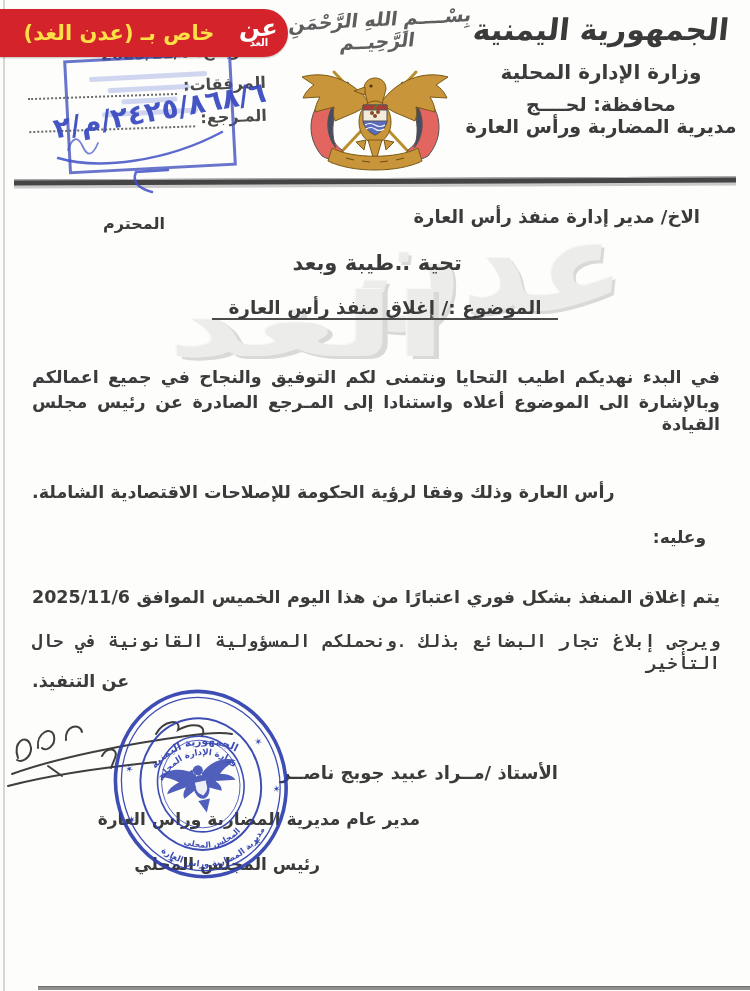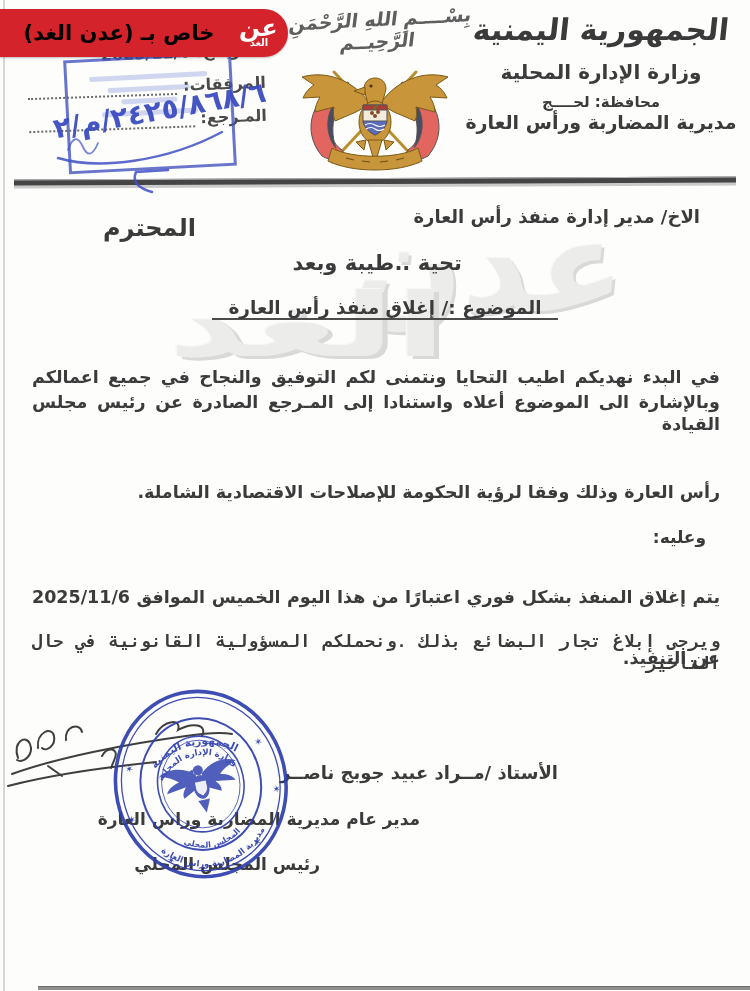--- a/index.html
+++ b/index.html
@@ -1,41 +1,41 @@
 <!DOCTYPE html>
 <html lang="ar"><head>
 <meta charset="utf-8">
 <style>
   html,body{margin:0;padding:0;background:#ffffff;}
   #page{position:relative;width:750px;height:991px;background:#fdfdfc;overflow:hidden;
         font-family:"DejaVu Sans",sans-serif;}
   .abs{position:absolute;}
   .ar{direction:rtl;font-weight:bold;color:#3b3b3b;font-family:"DejaVu Sans",sans-serif;}
   .jline{width:688px;text-align:justify;text-align-last:justify;font-size:17.5px;line-height:1.25;z-index:2;}
-  .rline{width:688px;text-align:right;font-size:17.5px;z-index:2;}
+  .rline{width:688px;text-align:left;font-size:17.5px;z-index:2;}
   
   .edge-left{left:3px;top:0;width:2px;height:991px;background:#d6d6d4;z-index:0;}
   .divider{left:14px;top:178px;width:722px;height:5px;background:#454545;border-top:1px solid #b5b5b5;
            box-shadow:0 3px 0 rgba(160,160,160,.55);transform:rotate(-.25deg);z-index:2;}
   .bottom-line{left:38px;bottom:1px;width:712px;height:3px;background:#8f8f8c;border-top:1px solid #6e6e6c;z-index:2;}
   
   .banner{left:0;top:9px;width:288px;height:48px;background:#d4232a;border-radius:0 24px 24px 0;
           display:flex;flex-direction:row-reverse;align-items:center;gap:8px;padding:0 10px 0 6px;
           box-sizing:border-box;z-index:6;box-shadow:0 1px 2px rgba(0,0,0,.25);}
   .banner-logo{display:flex;flex-direction:column;align-items:center;line-height:.8;color:#fff;}
   .banner-logo .big{font-size:24px;font-weight:bold;transform:skewX(-8deg);}
   .banner-logo .small{font-size:10px;font-weight:bold;}
-  .banner-label{color:#000000;font-size:21px;font-weight:bold;direction:rtl;white-space:nowrap;flex:1;text-align:center;}
+  .banner-label{color:#fde047;font-size:21px;font-weight:bold;direction:rtl;white-space:nowrap;flex:1;text-align:center;}
   
   .bismillah{left:286px;top:8px;width:186px;font-size:19px;color:#4d4d4d;text-align:center;
              transform:rotate(-3deg) skewX(-10deg);opacity:.9;z-index:2;}
   .hdr-right{right:6px;top:12px;width:286px;text-align:center;z-index:2;}
   .republic{font-size:30px;transform:skewX(-6deg);letter-spacing:1px;color:#3a3a3a;}
   .ministry{font-size:20px;margin-top:13px;}
-  .governorate{font-size:15px;margin-top:9px;}
+  .governorate{font-size:19px;margin-top:9px;}
   .directorate{font-size:19px;margin-top:0;}
   .hdr-left{left:28px;top:44px;width:238px;transform:rotate(-2deg);z-index:2;font-size:16px;color:#4a4a4a;}
   .hdr-row{display:flex;direction:rtl;align-items:flex-end;gap:6px;margin-bottom:14px;}
   .dotfill{flex:1;border-bottom:2px dotted #6a6a6a;height:14px;}
   .dateval{direction:ltr;font-weight:bold;color:#4a4a4a;}
   
   .bluebox{left:66px;top:56px;width:168px;height:114px;border:3px solid rgba(66,82,190,.8);
            transform:rotate(-3deg);z-index:3;box-sizing:border-box;padding:8px 12px;}
   .bluebox .faint{height:5px;background:rgba(90,110,205,.28);filter:blur(.7px);margin:7px auto;width:75%;border-radius:2px;}
   .blue-hand{left:52px;top:94px;font-size:28px;color:#3d4dc2;transform:rotate(-10deg);z-index:4;
@@ -43,21 +43,21 @@
   .blue-flourish{left:54px;top:116px;z-index:4;}
   .blue-hook{left:128px;top:166px;z-index:4;}
   
   .emblem{left:284px;top:50px;width:182px;height:128px;z-index:2;}
   
   .wm{color:#ececea;z-index:1;font-weight:bold;text-shadow:3px 3px 0 #d9d9d7,-1px -1px 0 #f7f7f5;}
   .wm1{left:356px;top:192px;font-size:128px;transform:skewX(-6deg);}
   .wm2{left:168px;top:274px;font-size:88px;transform:scaleX(1.7);transform-origin:left;}
   
   .to-line{right:50px;top:206px;font-size:18px;z-index:2;}
-  .honorific{left:103px;top:214px;font-size:24px;z-index:2;}
+  .honorific{left:103px;top:214px;font-size:16px;z-index:2;}
   .greeting{right:288px;top:251px;font-size:21px;z-index:2;text-align:right;}
   .subject{left:212px;top:297px;width:346px;text-align:center;font-size:18.5px;
            border-bottom:2.5px solid #4c4c4c;z-index:2;}
   .therefore{right:44px;top:527px;font-size:17px;z-index:2;}
   
   .sig-scribble{left:4px;top:694px;z-index:3;}
   .round-stamp{left:110px;top:686px;width:182px;height:198px;transform:rotate(-12deg);z-index:4;opacity:.92;}
   .sig-name{right:192px;top:762px;font-size:18px;z-index:3;}
   .sig-title1{right:330px;top:809px;font-size:17px;z-index:3;white-space:nowrap;}
   .sig-title2{right:430px;top:854px;font-size:17px;z-index:3;white-space:nowrap;}
@@ -177,21 +177,21 @@
   <div class="abs ar subject">الموضوع :/ إغلاق منفذ رأس العارة</div>
 
   <div class="abs ar jline" style="right:30px;top:367px;">في البدء نهديكم اطيب التحايا ونتمنى لكم التوفيق والنجاح في جميع اعمالكم</div>
   <div class="abs ar jline" style="right:30px;top:392px;">وبالإشارة الى الموضوع أعلاه واستنادا إلى المـرجع الصادرة عن رئيس مجلس القيادة</div>
   <div class="abs ar rline" style="right:30px;top:482px;">رأس العارة وذلك وفقا لرؤية الحكومة للإصلاحات الاقتصادية الشاملة.</div>
 
   <div class="abs ar therefore">وعليه:</div>
 
   <div class="abs ar jline" style="right:30px;top:587px;margin-left:28px;">يتم إغلاق المنفذ بشكل فوري اعتبارًا من هذا اليوم الخميس الموافق 2025/11/6</div>
   <div class="abs ar jline" style="right:30px;top:632px;font-family:Liberation Mono, monospace;">ويرجى إبلاغ تجار البضائع بذلك .ونحملكم المسؤولية القانونية في حال التأخير</div>
-  <div class="abs ar rline" style="right:30px;top:648px;">عن التنفيذ.</div>
+  <div class="abs ar rline" style="right:30px;top:671px;">عن التنفيذ.</div>
 
   <svg class="abs sig-scribble" width="240" height="100" viewBox="0 0 240 100">
     <g stroke="#3f3f3f" stroke-width="2" fill="none" stroke-linecap="round">
       <path d="M14,64 C8,48 22,40 26,50 C30,60 20,70 13,66"></path>
       <path d="M34,54 C32,38 48,32 50,42 C52,52 42,58 38,54"></path>
       <path d="M62,46 C60,32 76,28 78,38"></path>
       <path d="M8,80 C52,64 122,50 182,42 C202,39 218,38 228,40"></path>
       <path d="M152,40 C160,26 178,24 174,36 C188,28 204,30 198,42"></path>
       <path d="M44,72 l14,10"></path>
       <path d="M98,62 C103,52 115,54 111,64 l-4,10"></path>

